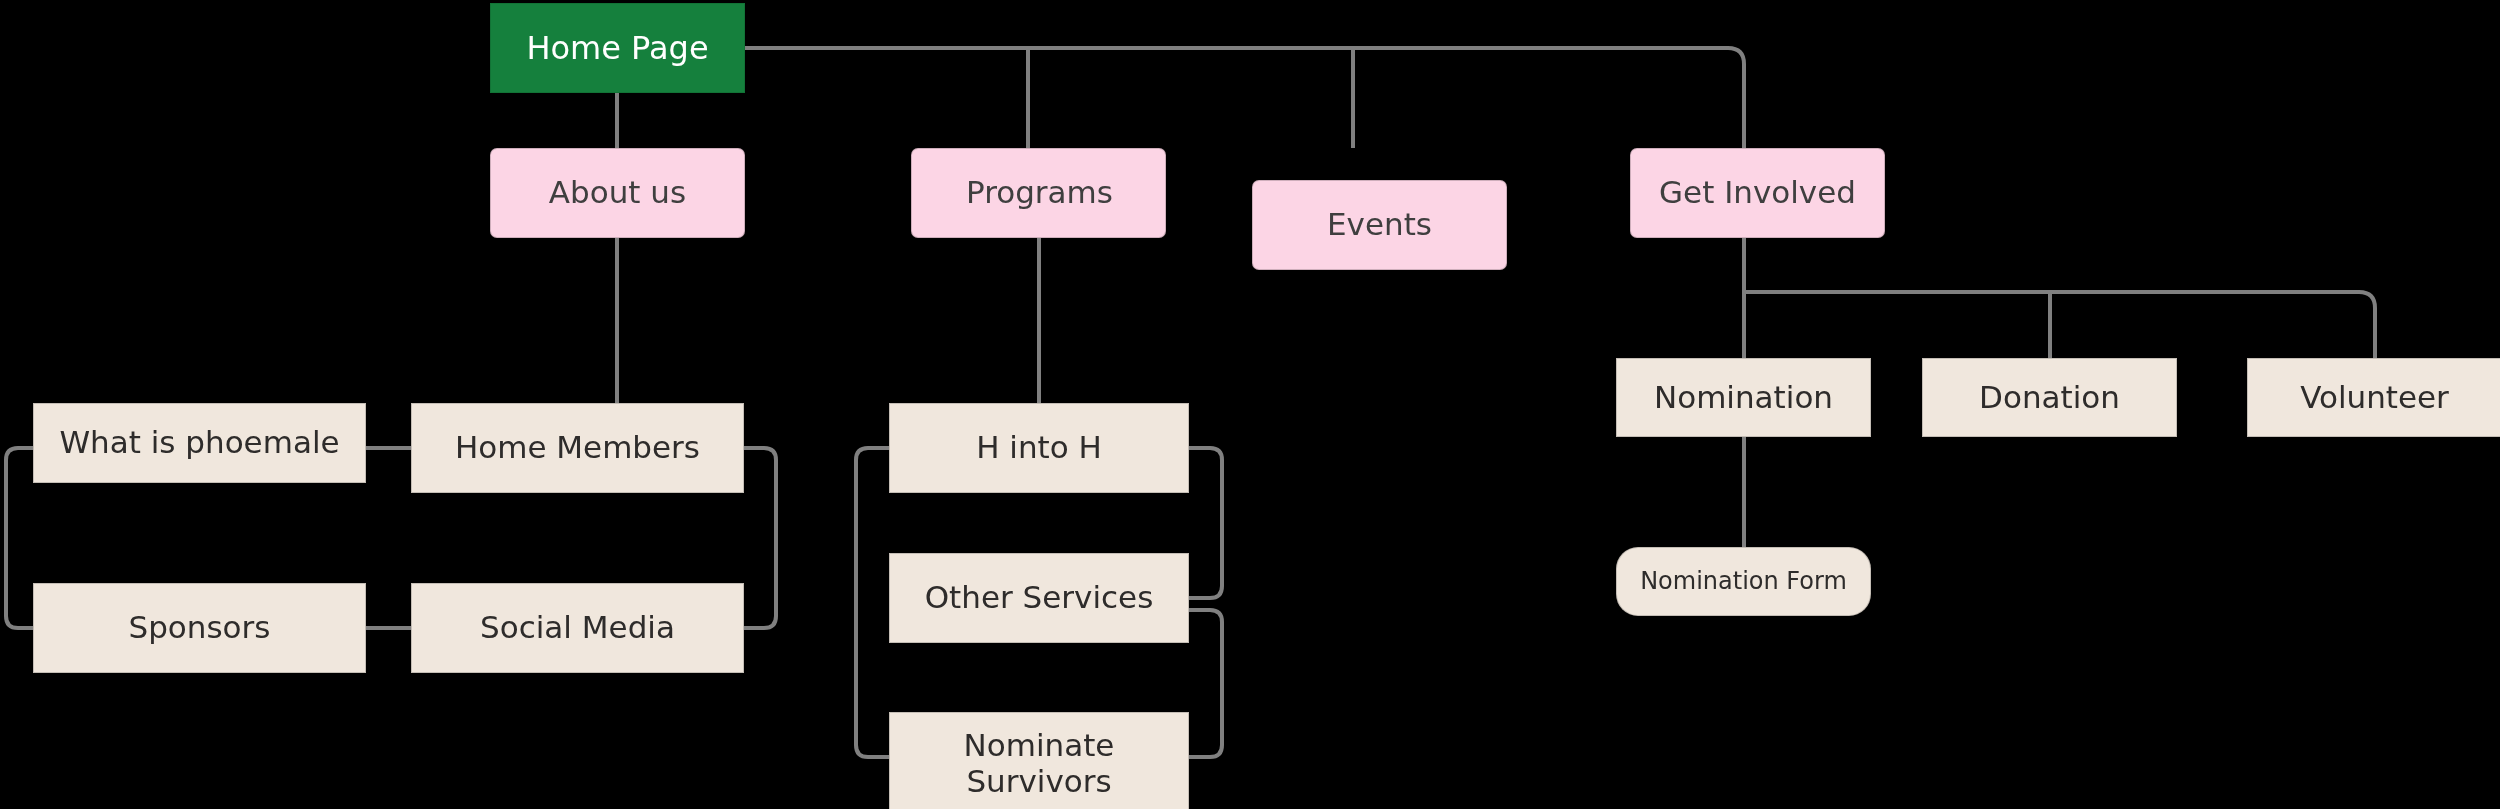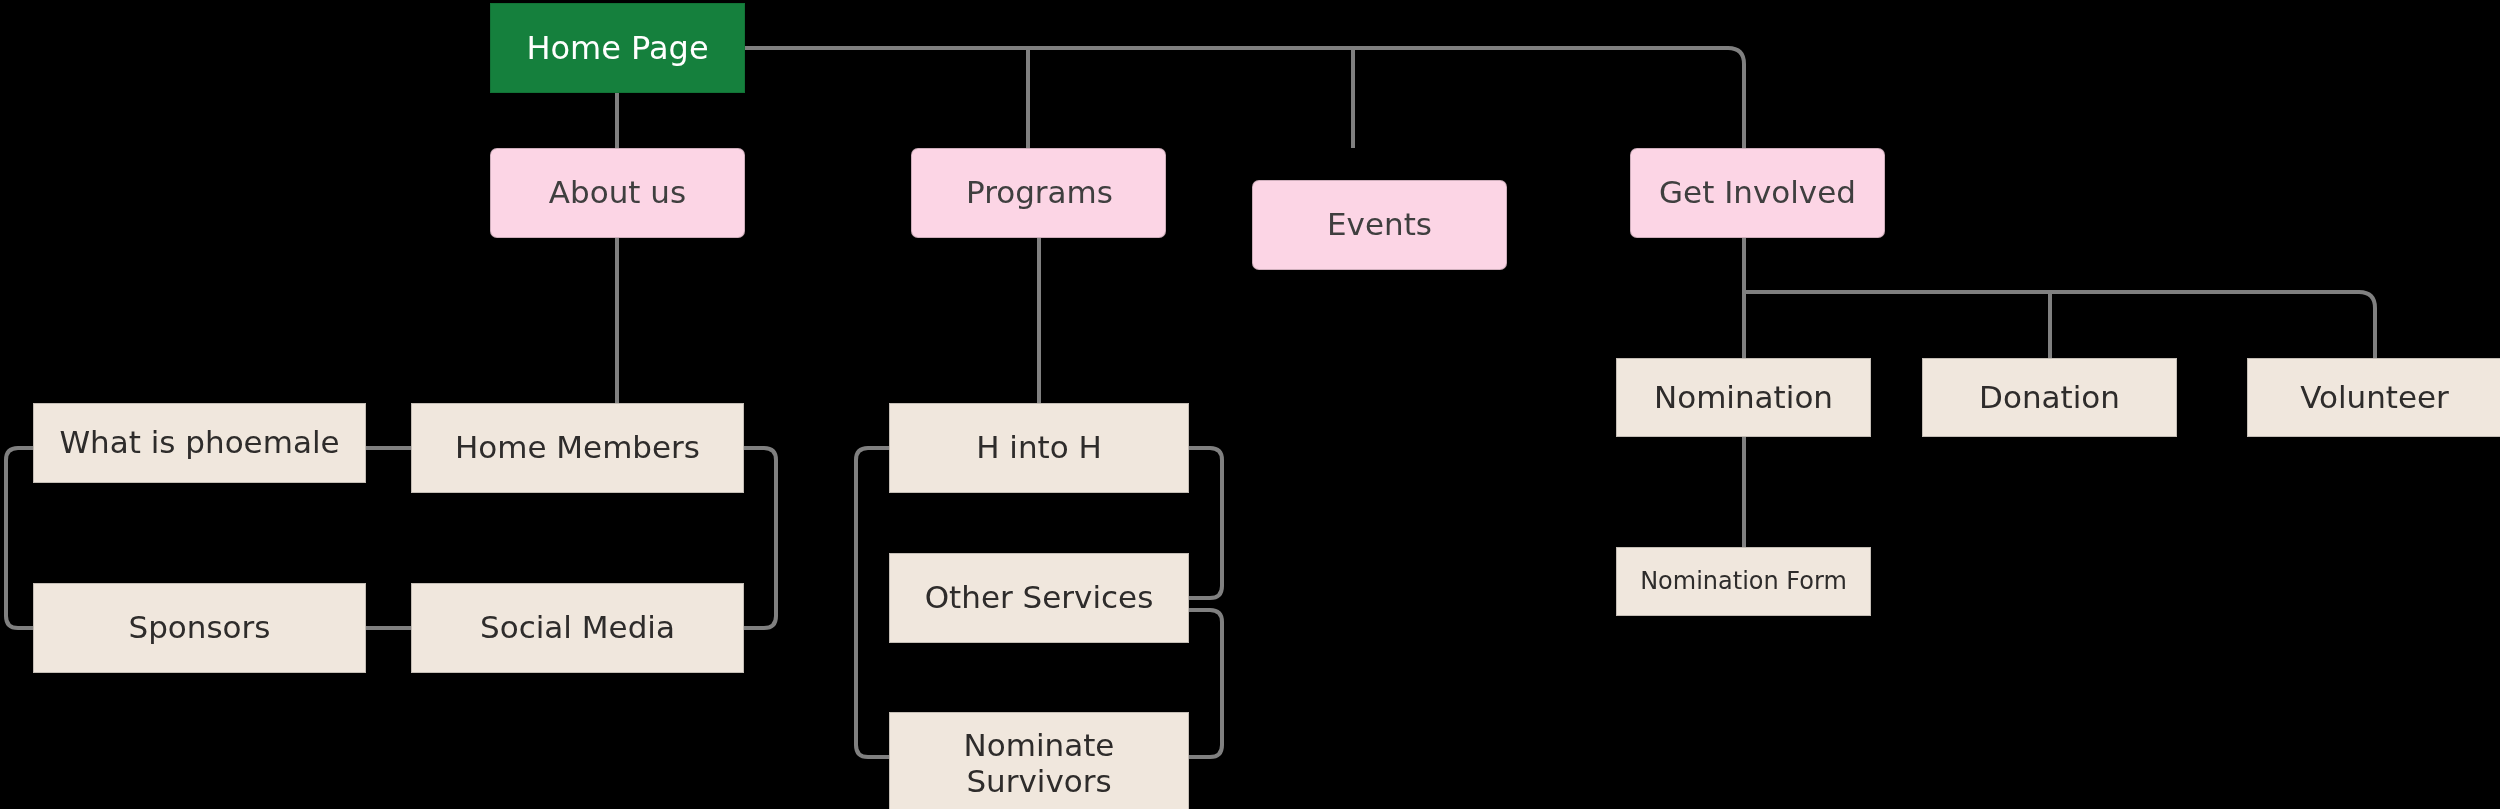--- a/index.html
+++ b/index.html
@@ -53,20 +53,21 @@
   }
   .node.lvl3 {
     background: #f0e7dd;
     color: #2e2c2b;
     font-size: 31px;
   }
   .node.lvl4 {
     background: #f0e7dd;
     color: #2e2c2b;
     font-size: 24px;
+    border-radius: 22px;
   }
 </style>
 </head>
 <body>
 
 <div id="canvas">
 
   <svg id="edges" viewBox="0 0 2500 809" xmlns="http://www.w3.org/2000/svg">
     <g fill="none" stroke="#808080" stroke-width="4" stroke-linecap="butt" stroke-linejoin="round">
       <path d="M 617 93 L 617 148"></path>

